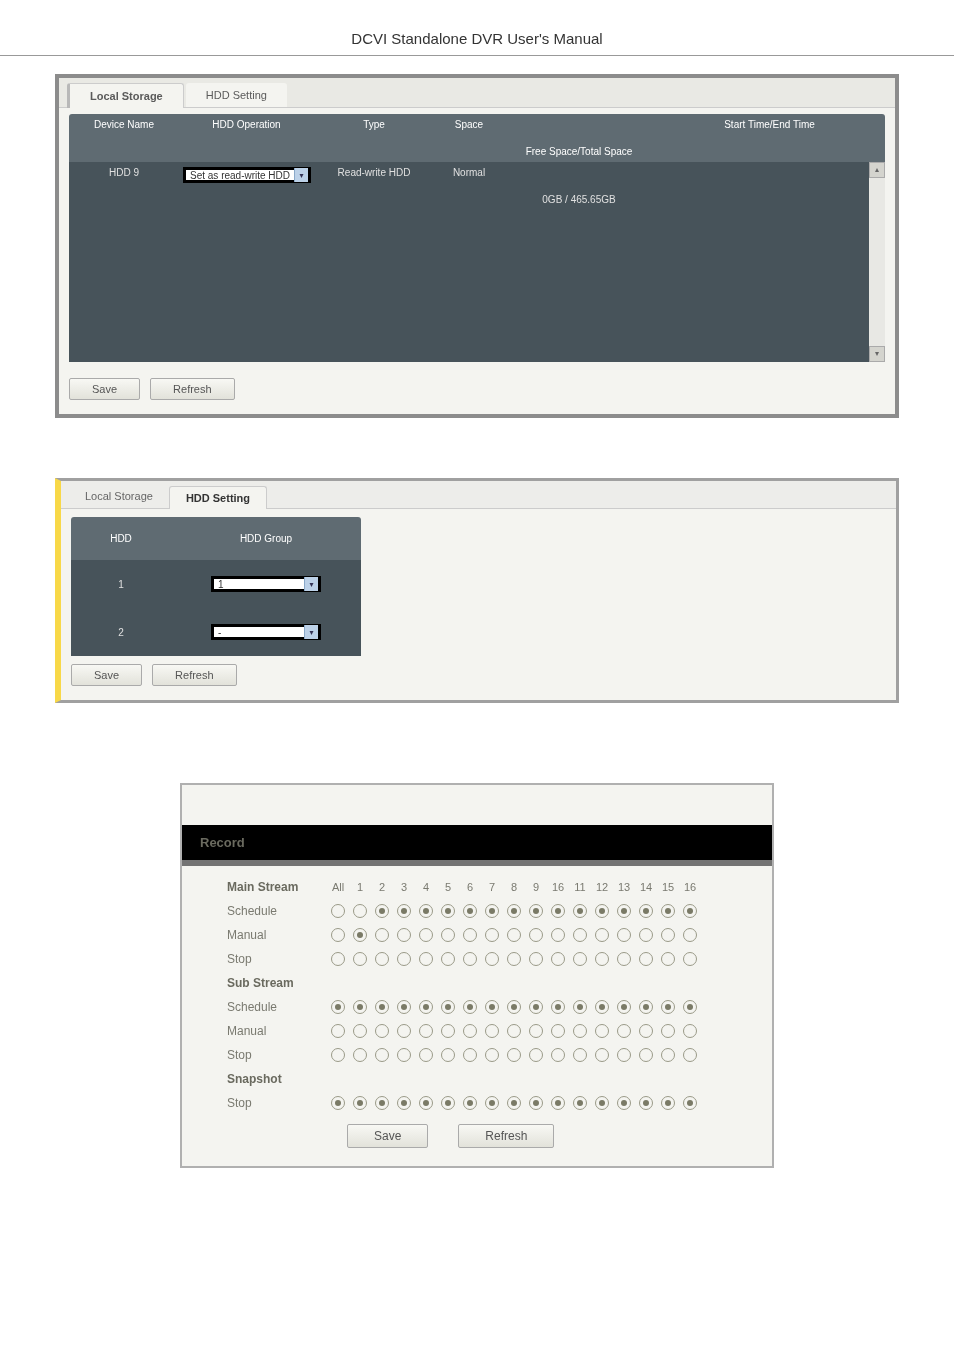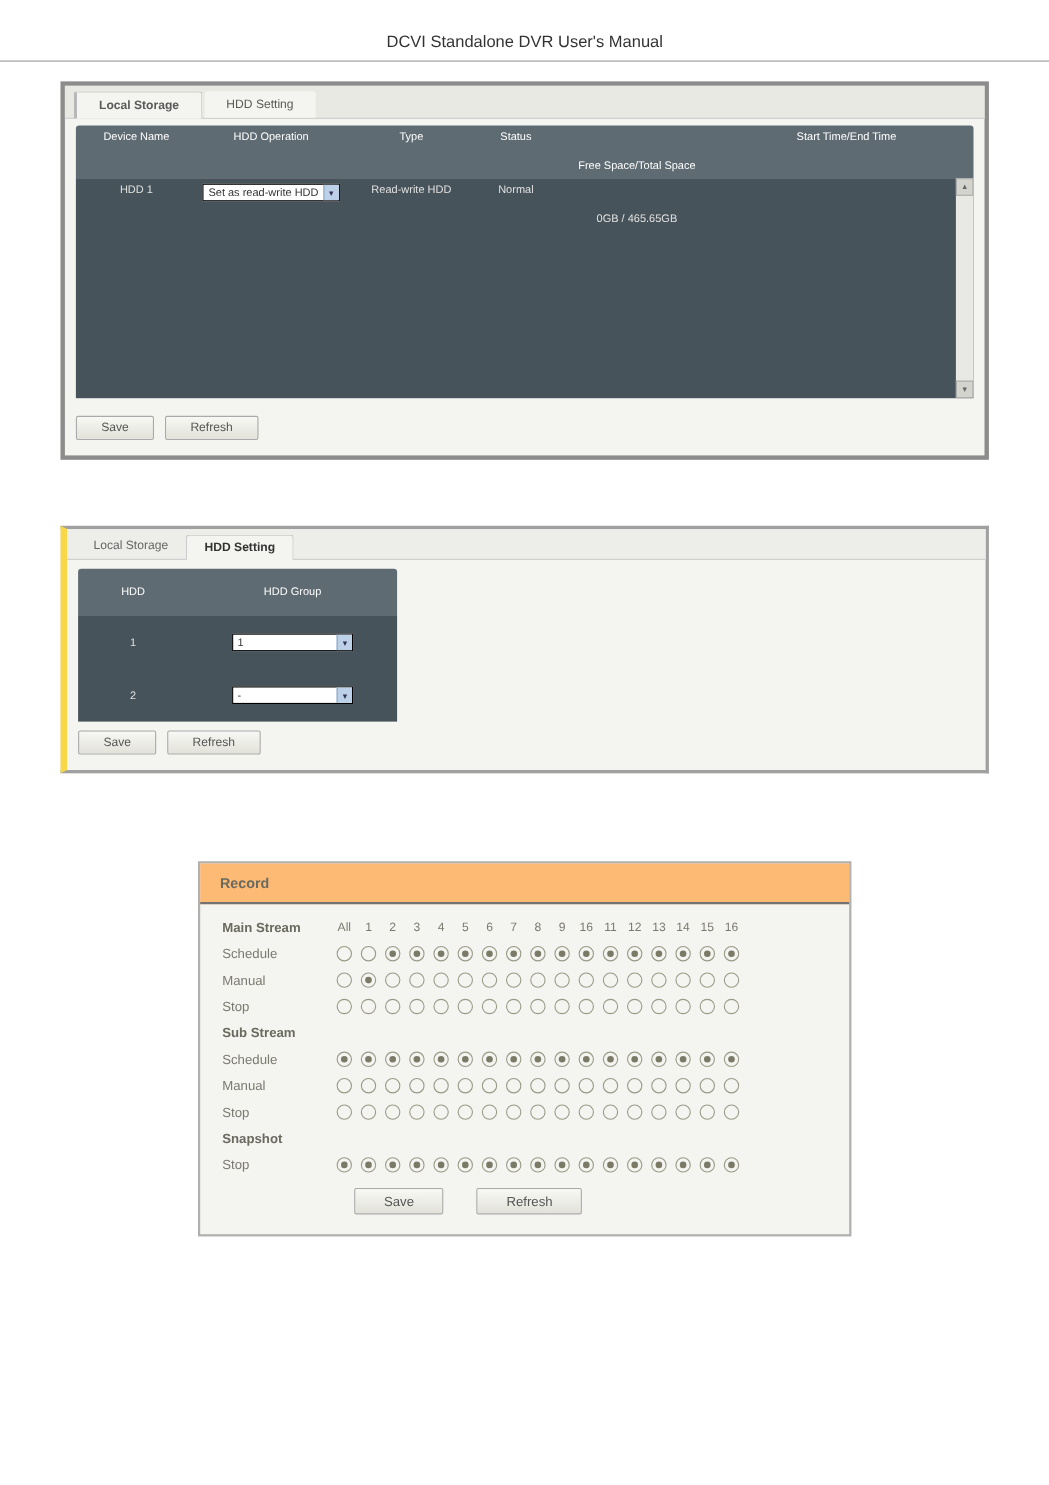--- a/index.html
+++ b/index.html
@@ -93,21 +93,21 @@
     font-size: 8px;
     text-align: center;
     line-height: 14px;
     color: #666;
   }
   .dropdown {
     display: inline-flex;
     align-items: center;
     background: #fff;
     color: #333;
-    border: 1px solid #000000;
+    border: 3px solid #000000;
     font-size: 10px;
     padding: 0 0 0 4px;
     height: 16px;
   }
   .dropdown .dd-arrow {
     width: 14px;
     height: 14px;
     background: #bcd1e8;
     border-left: 1px solid #8aa9c9;
     margin-left: 4px;
@@ -148,28 +148,29 @@
   .mrow { display:flex; font-size:10px; align-items:center;}
   .mrow .dropdown { width: 110px; justify-content: space-between; }
 
   
   .fig-wrap3 { margin: 0 180px 40px 180px; }
   .panel3 {
     border: 2px solid #b0b0b0;
     background: #f4f4f0;
   }
   .record-head {
-    background: #fdba74;
+    background: #000000;
     padding: 10px 18px;
     font-weight: bold;
     font-size: 13px;
     color: #6a6a5f;
-    border-bottom: 2px solid #737373;
-  }
-  .record-body { padding: 14px 4px 18px 20px; }
+    border-bottom: 6px solid #737373;
+    margin-top: 40px;
+  }
+  .record-body { padding: 14px 4px 18px 20px; margin-left: 25px; }
   .rec-row { display:flex; align-items:center; margin-bottom:10px;}
   .rec-label { width:100px; font-size:12px; color:#7a7a70;}
   .rec-label.group { font-weight:bold; color:#6a6a5f;}
   .radios { display:flex; gap:0; align-items:flex-start;}
   .rh { width:22px; text-align:center; font-size:11px; color:#7a7a70;}
   .radio {
     width:14px; height:14px; border-radius:50%;
     border:1.5px solid #9a9a88;
     display:flex; align-items:center; justify-content:center;
     margin: 0 4px;
@@ -195,28 +196,28 @@
   <div class="panel1">
     <div class="tabs1">
       <div class="tab1 active">Local Storage</div>
       <div class="tab1">HDD Setting</div>
     </div>
     <div class="table1-wrap">
       <div class="thead1">
         <div class="c-name">Device Name</div>
         <div class="c-op">HDD Operation</div>
         <div class="c-type">Type</div>
-        <div class="c-stat">Status</div>
+        <div class="c-stat">Space</div>
         <div class="c-free">Free Space/Total Space</div>
         <div class="c-time">Start Time/End Time</div>
       </div>
       <div class="tbody1">
         <div class="tbody1-rows">
           <div class="trow1">
-            <div class="c-name">HDD 1</div>
+            <div class="c-name">HDD 9</div>
             <div class="c-op">
               <span class="dropdown">
                 <span>Set as read-write HDD</span>
                 <span class="dd-arrow">▾</span>
               </span>
             </div>
             <div class="c-type">Read-write HDD</div>
             <div class="c-stat">Normal</div>
             <div class="c-free">0GB / 465.65GB</div>
           </div>

